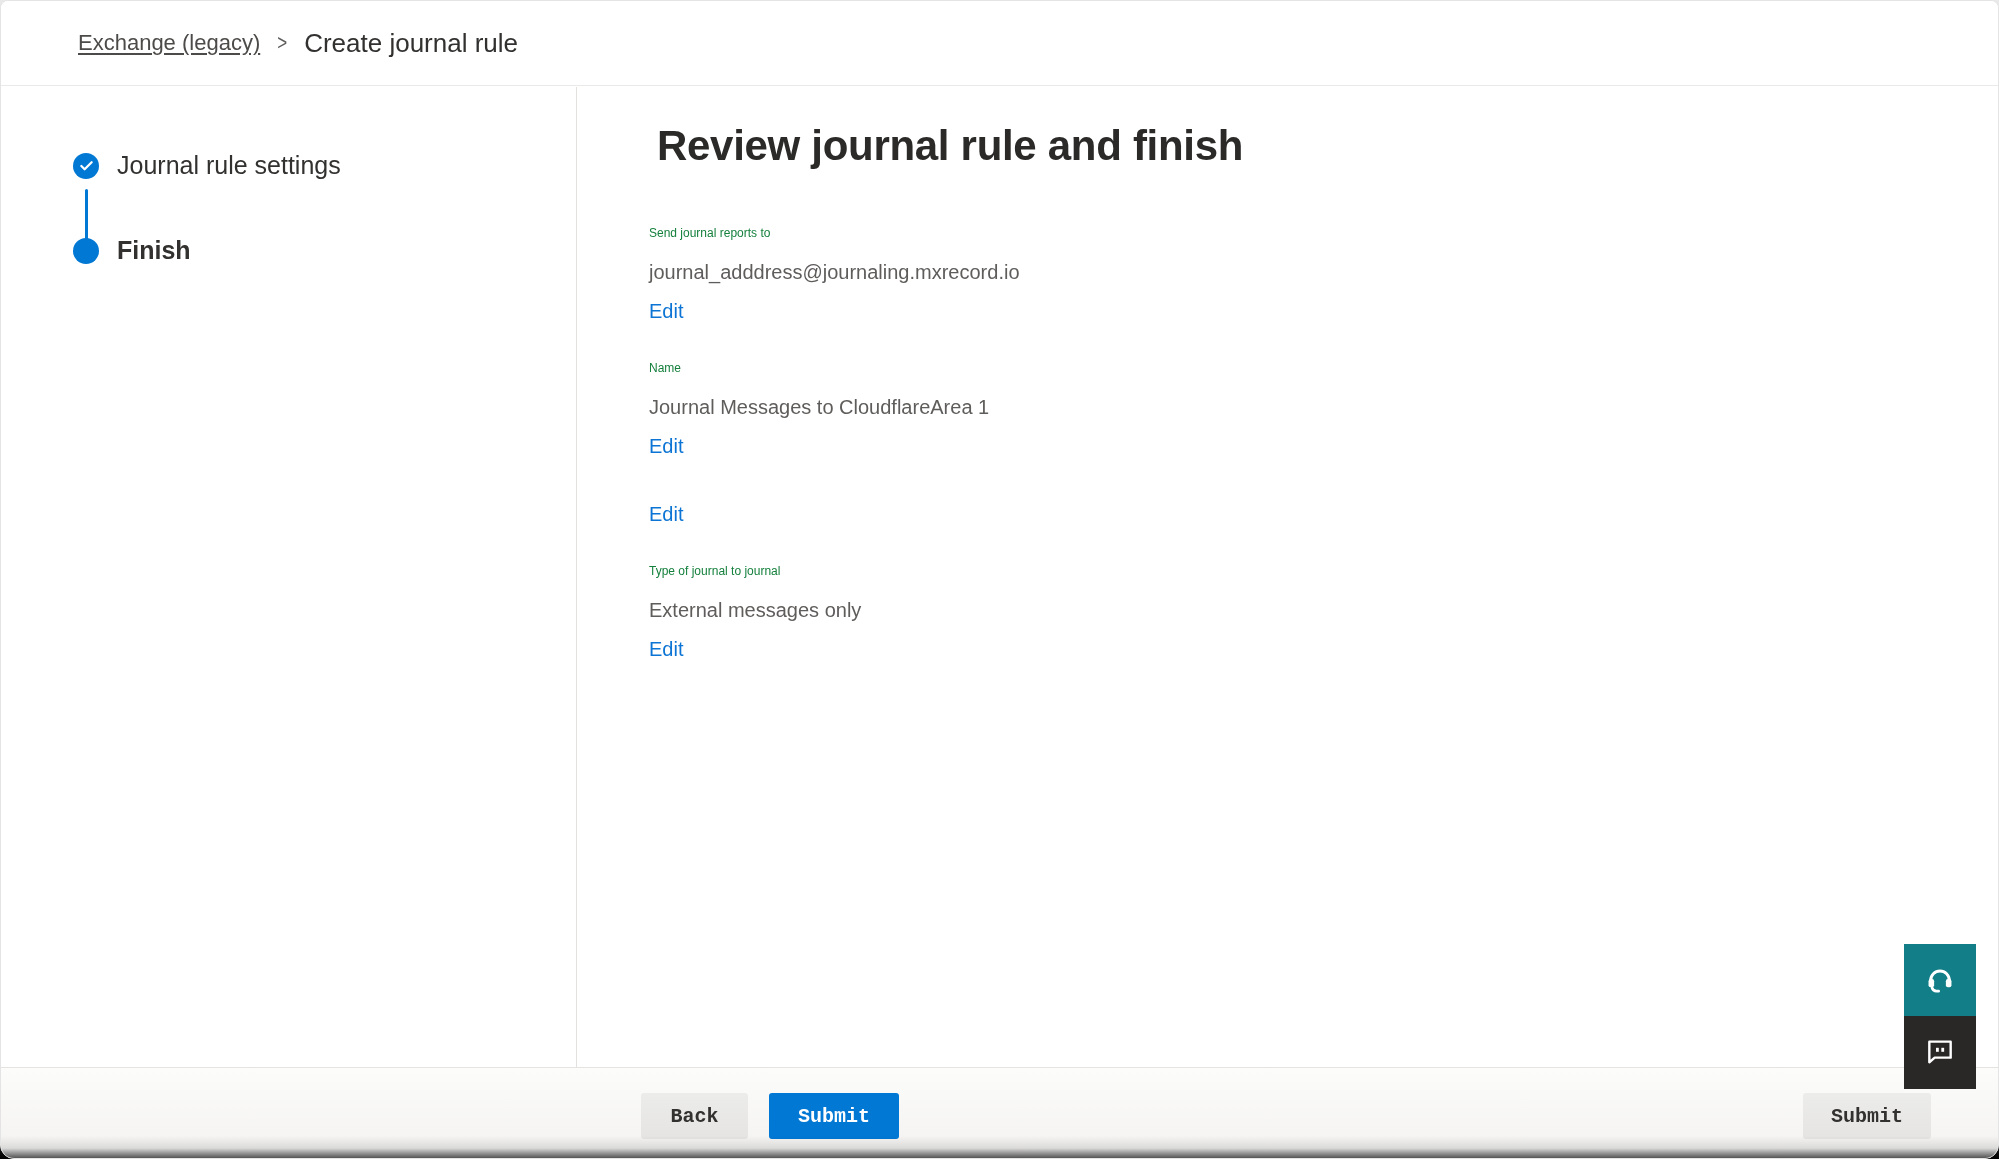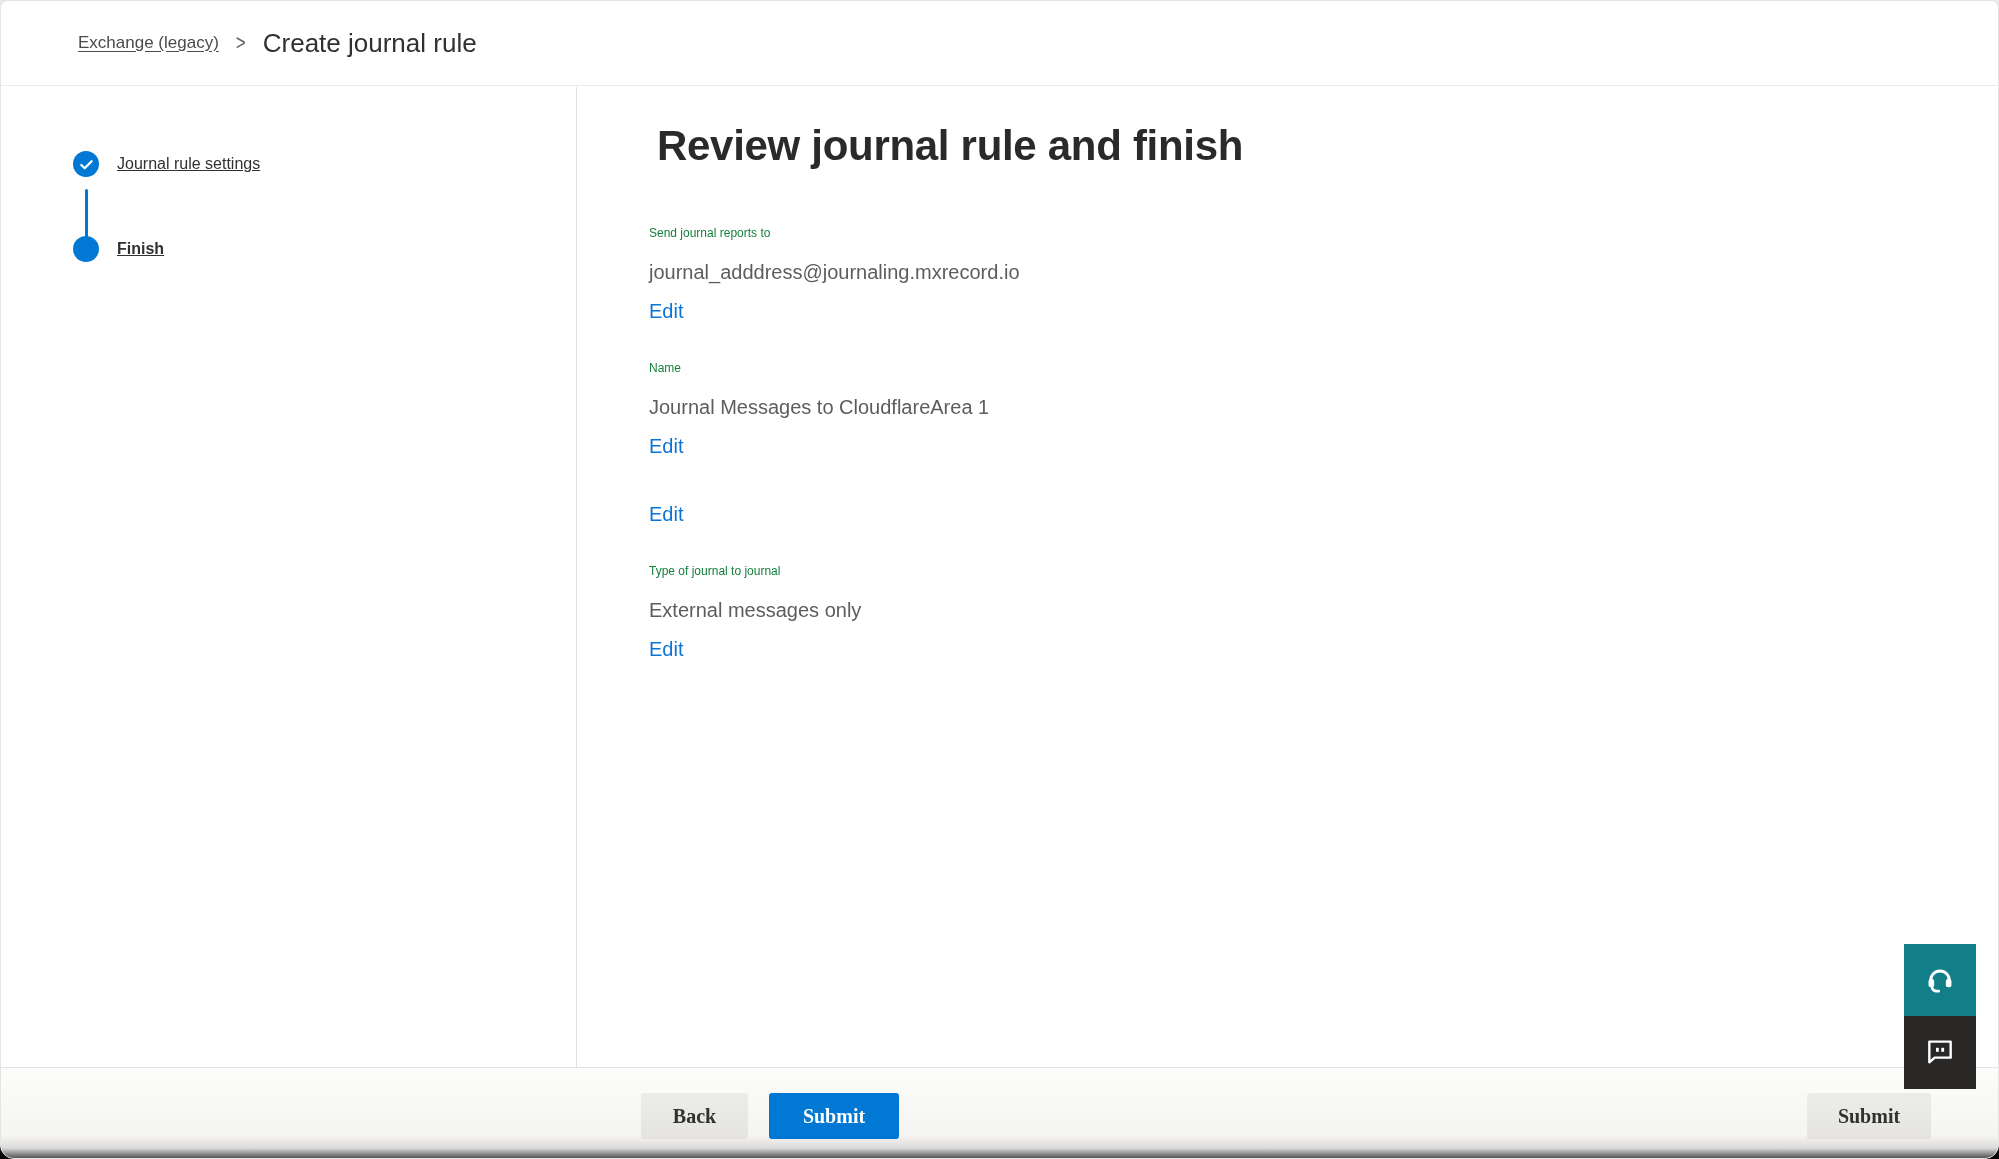--- a/index.html
+++ b/index.html
@@ -20,21 +20,21 @@
 
   
   .header {
     position: absolute; top: 0; left: 0; right: 0; height: 85px;
     background: #fff;
     border-bottom: 1px solid #ebeae8;
     display: flex; align-items: center;
     padding-left: 77px;
   }
   .crumb-link {
-    font-size: 17px; color: #4d4b49;
+    font-size: 22px; color: #4d4b49;
     text-decoration: underline; text-underline-offset: 3px;
     cursor: pointer;
   }
   .crumb-sep {
     font-size: 17px; color: #605e5c;
     margin: 0 17px; transform: scaleY(1.35);
   }
   .crumb-current { font-size: 26px; color: #323130; }
 
   
@@ -49,21 +49,21 @@
     cursor: pointer;
   }
   .step-1 { top: 64px; }
   .step-2 { top: 149px; }
   .step-dot {
     width: 26px; height: 26px; border-radius: 50%;
     background: #0078d4; flex: none;
     display: flex; align-items: center; justify-content: center;
   }
   .step-dot svg { display: block; }
-  .step-label { font-size: 16px; color: #323130; text-decoration: underline; }
+  .step-label { font-size: 25px; color: #323130; }
   .step-2 .step-label { font-weight: 700; }
   .step-connector {
     position: absolute; left: 83.5px; top: 102px;
     width: 3px; height: 56px; background: #0078d4; border-radius: 2px;
   }
 
   
   .main {
     position: absolute; left: 577px; top: 86px; right: 0; bottom: 91px;
     background: #fff;
@@ -90,21 +90,21 @@
 
   
   .footer {
     position: absolute; left: 0; right: 0; bottom: 0; height: 91px;
     border-top: 1px solid #e5e3e1;
     background: linear-gradient(180deg, #fcfcfb 0%, #f3f2f1 100%);
   }
   .btn {
     position: absolute; top: 25px; height: 46px;
     border: none; border-radius: 3px;
-    font-family: Liberation Serif, serif;
+    font-family: Liberation Mono, monospace;
     font-size: 20px; font-weight: 600;
     padding: 0 28px; cursor: pointer;
   }
   .btn-secondary {
     background: linear-gradient(180deg, #ececeb, #e5e4e3);
     color: #323130;
   }
   .btn-primary { background: #0078d4; color: #fff; }
   .btn-back { left: 640px; min-width: 107px; }
   .btn-submit { left: 768px; min-width: 130px; }

